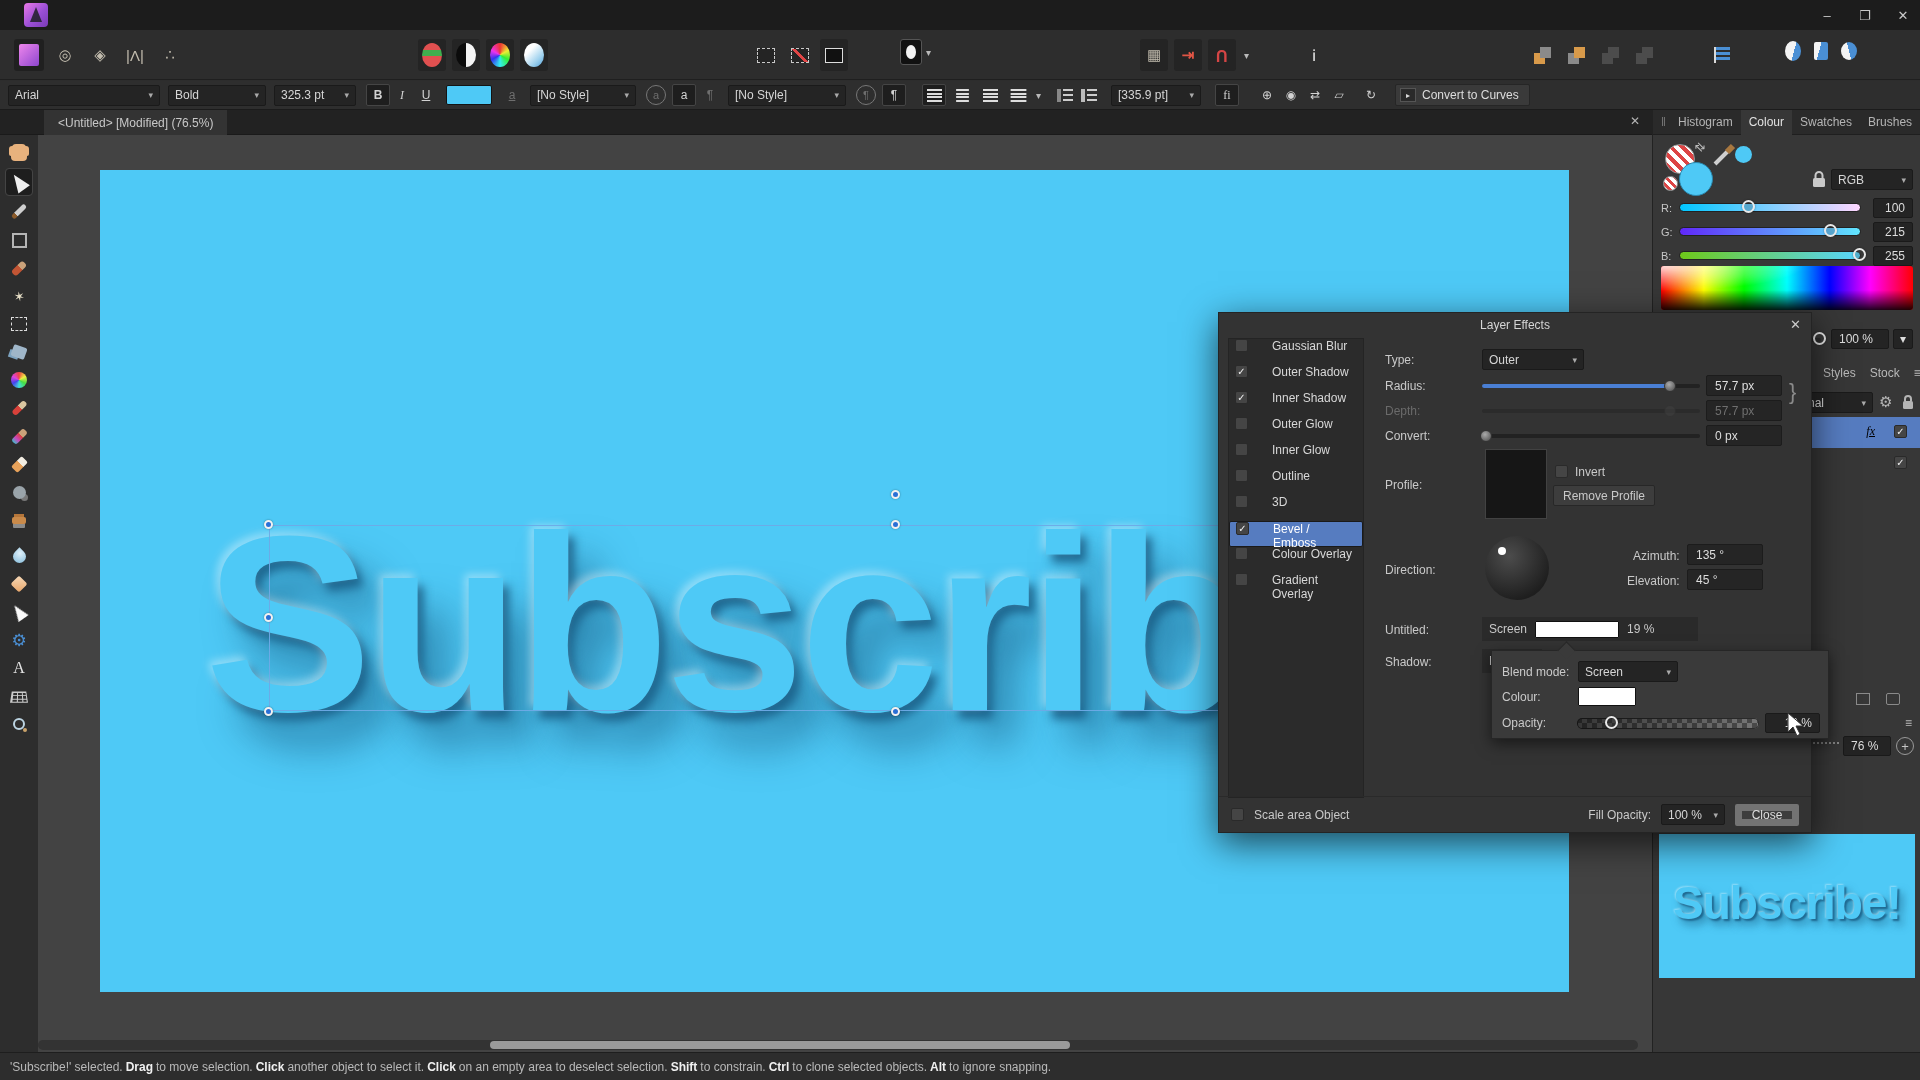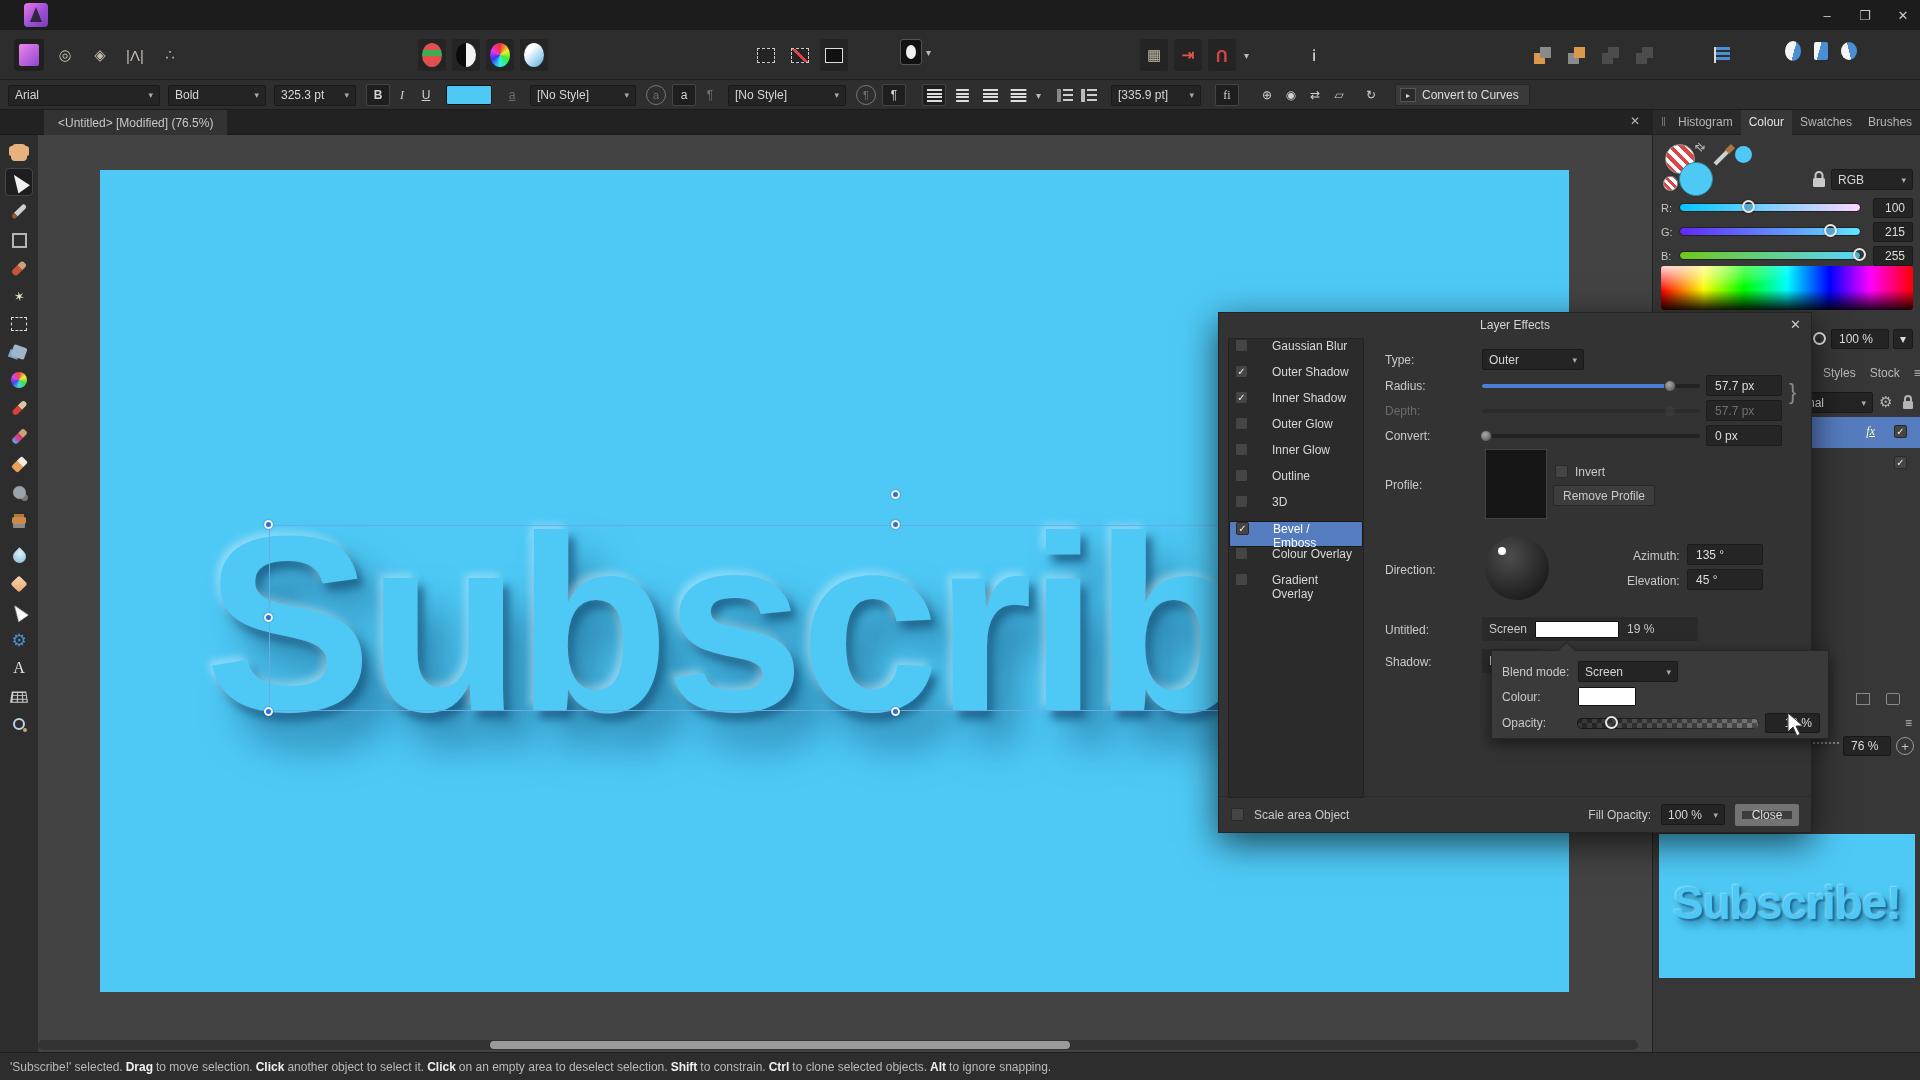--- a/index.html
+++ b/index.html
@@ -566,21 +566,21 @@
       <span>nal</span>
         <span style="margin-left:auto; font-size:9px; color:#aaa;">▾</span>
     </div>
     <span class="abs" style="left:226px; top:283px; color:#b5b5b5; font-size:15px;">⚙</span>
     <svg class="abs" style="left:248px; top:284px;" width="14" height="16">
       <rect x="2" y="7" width="10" height="8" rx="1.5" fill="#b5b5b5"></rect>
       <path d="M4 7 V5 a3 3 0 0 1 6 0 V7" fill="none" stroke="#b5b5b5" stroke-width="2"></path>
     </svg>
 
     <div class="abs" style="left:152px; top:307px; width:116px; height:31px; background:#567cc0;">
-      <span style="position:absolute; right:46px; top:7px; font-style:italic; color:#fef9c3;
+      <span style="position:absolute; right:46px; top:7px; font-style:italic; color:#000000;
         font-family:'Liberation Serif',serif;text-decoration:underline;">fx</span>
       <span class="cbx" style="position:absolute; right:14px; top:8px;">✓</span>
     </div>
     <div class="abs" style="left:152px; top:338px; width:116px; height:31px;">
       <span class="cbx" style="position:absolute; right:14px; top:8px;">✓</span>
     </div>
 
     <span class="abs" style="left:203px; top:583px; width:14px; height:12px; border:1px solid #8a8a8a;"></span>
     <span class="abs" style="left:233px; top:583px; width:14px; height:12px; border:1px solid #8a8a8a; border-radius:2px;"></span>
     <span class="abs" style="left:252px; top:606px; color:#bbb;">≡</span>

